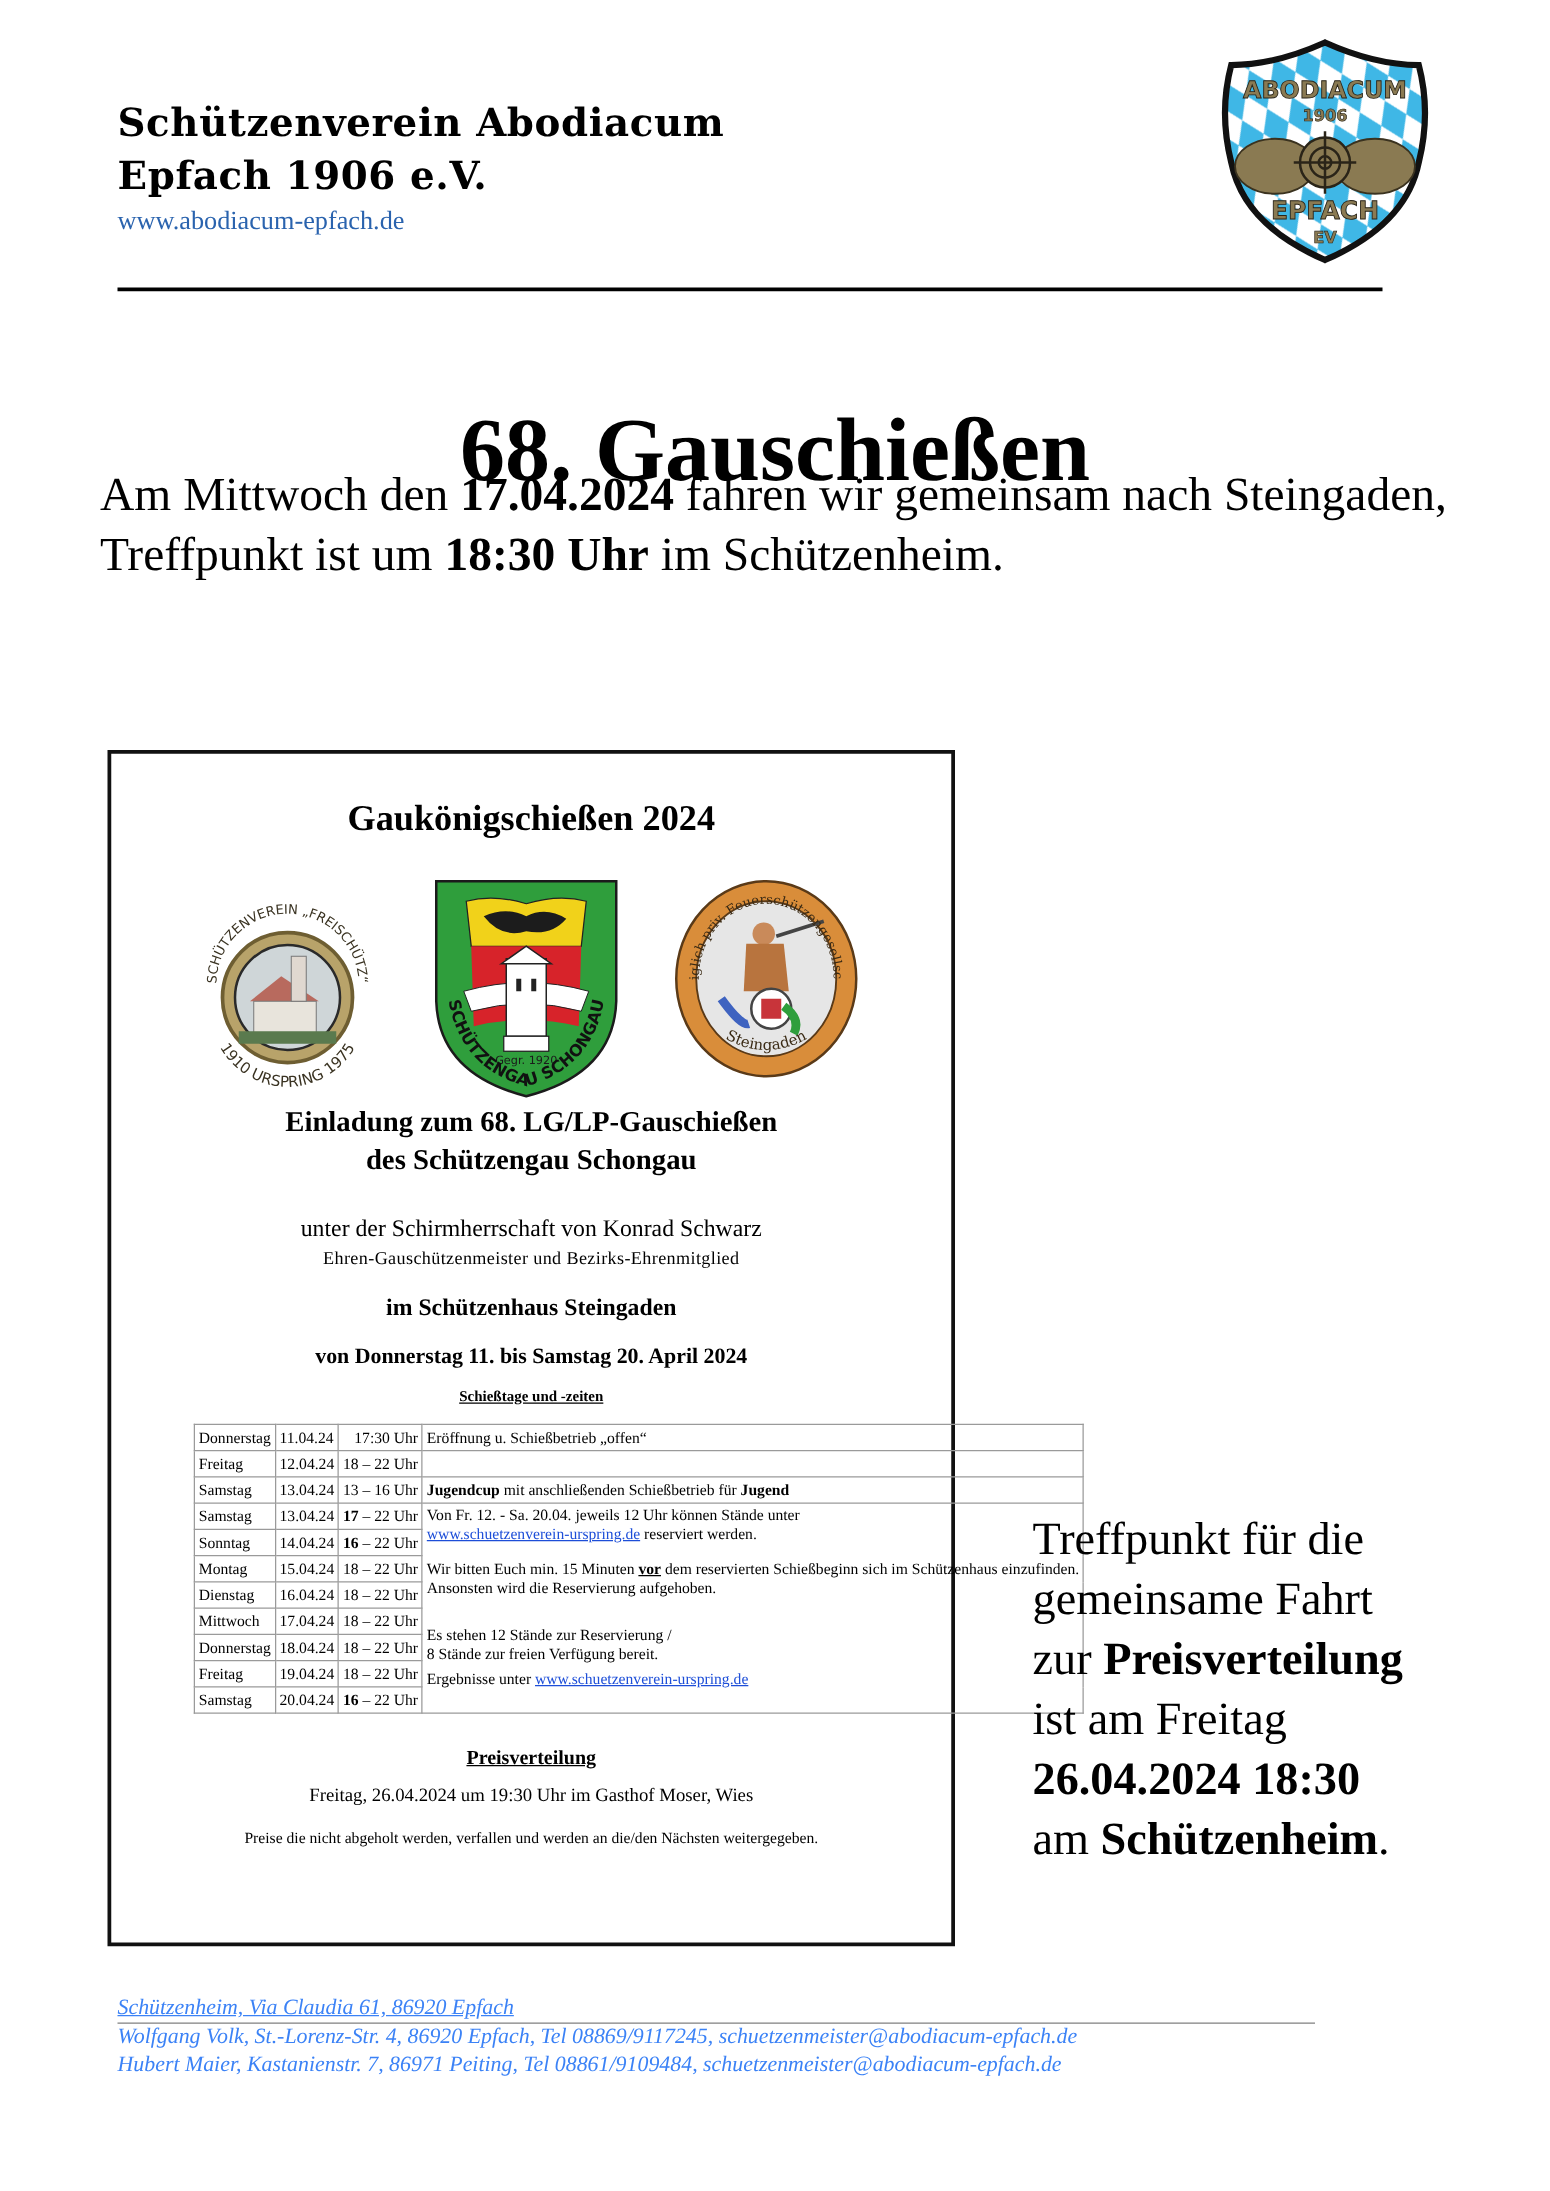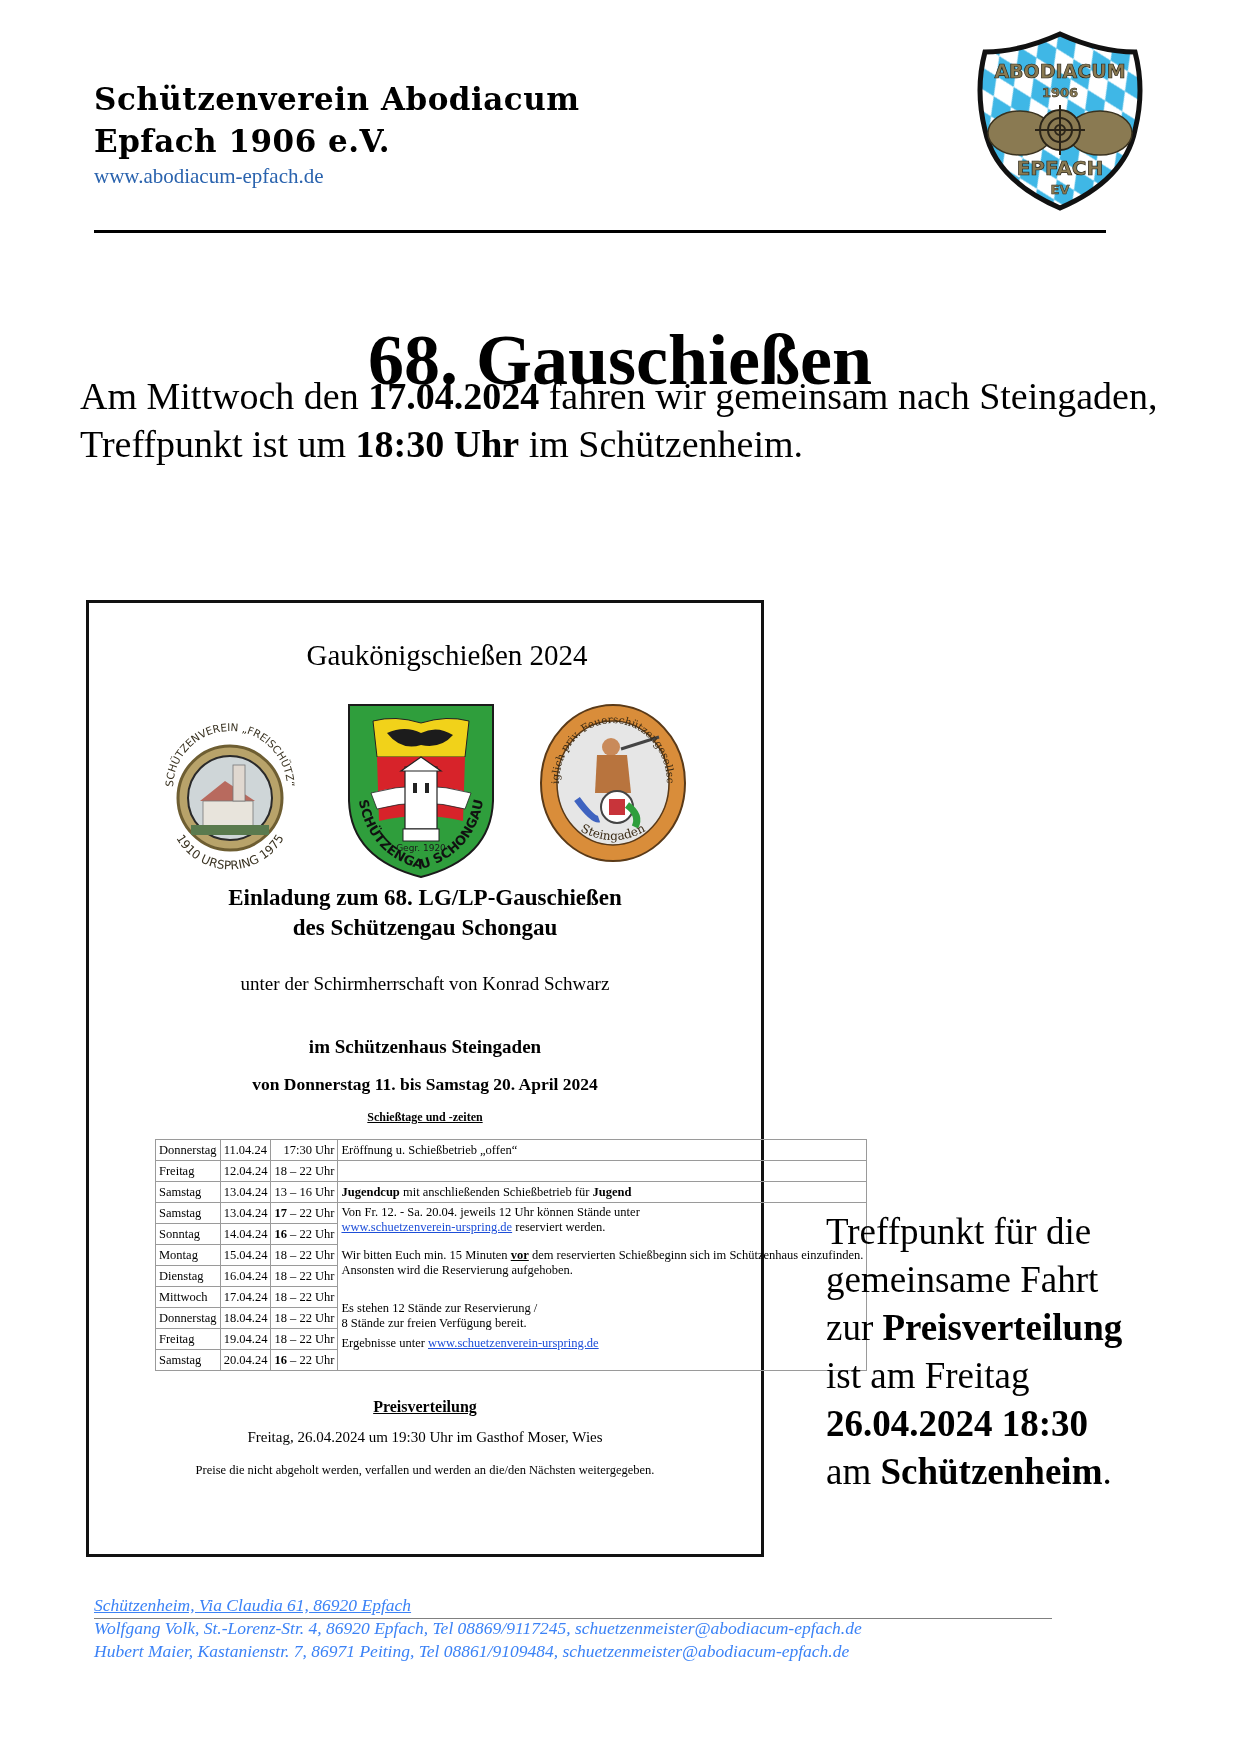--- a/index.html
+++ b/index.html
@@ -13,21 +13,21 @@
   
   #club-logo { position: absolute; left: 975px; top: 30px; width: 170px; height: 182px; }
 
   
   #main-title { position: absolute; left: 0; width: 1240px; top: 280px; text-align: center; font-family: "Liberation Serif", serif; font-weight: bold; font-size: 72px; line-height: 80px; margin-top: 40px; }
   #intro { position: absolute; left: 80px; width: 1080px; top: 372px; text-align: left; font-family: "Liberation Serif", serif; font-size: 38px; line-height: 48px; }
 
   
   #flyer { position: absolute; left: 86px; top: 600px; width: 672px; height: 951px; border: 3px solid #111; box-sizing: content-box; }
   .fl { position: absolute; left: 0; width: 672px; text-align: center; font-family: "Liberation Serif", serif; }
-  #flyer-title { top: 36px; font-size: 29px; font-weight: normal; padding-left: 22px; }
+  #flyer-title { top: 36px; font-size: 29px; font-weight: bold; }
   #flyer-inv1 { top: 280px; font-size: 23px; font-weight: bold; line-height: 30px; }
   #flyer-patron { top: 370px; font-size: 19px; }
   #flyer-patron-sub { top: 396px; font-size: 14.5px; letter-spacing: 0.3px; }
   #flyer-venue { top: 433px; font-size: 19px; font-weight: bold; }
   #flyer-dates { top: 471px; font-size: 17.5px; font-weight: bold; }
   #flyer-sched-title { top: 507px; font-size: 12px; font-weight: bold; text-decoration: underline; }
   #flyer-prize-title { top: 795px; font-size: 16px; font-weight: bold; text-decoration: underline; }
   #flyer-prize-info { top: 826px; font-size: 15px; }
   #flyer-prize-note { top: 860px; font-size: 12.5px; }
 
@@ -156,20 +156,21 @@
       <text font-family="DejaVu Serif" font-size="10.5" fill="#3a2a14"><textPath href="#arcStTop" startOffset="50%" text-anchor="middle">Königlich priv. Feuerschützengesellschaft</textPath></text>
       <text font-family="DejaVu Serif" font-size="12" fill="#3a2a14"><textPath href="#arcStBot" startOffset="50%" text-anchor="middle">Steingaden</textPath></text>
     </svg>
   </div>
 
   <div id="flyer-inv1" class="fl">
     <div>Einladung zum 68. LG/LP-Gauschießen</div>
     <div>des Schützengau Schongau</div>
   </div>
   <div id="flyer-patron" class="fl">unter der Schirmherrschaft von Konrad Schwarz</div>
+  <div id="flyer-patron-sub" class="fl">Ehren-Gauschützenmeister und Bezirks-Ehrenmitglied</div>
   <div id="flyer-venue" class="fl">im Schützenhaus Steingaden</div>
   <div id="flyer-dates" class="fl">von Donnerstag 11. bis  Samstag 20. April 2024</div>
   <div id="flyer-sched-title" class="fl">Schießtage und -zeiten</div>
 
   <table id="schedule">
     <tbody>
         <tr>
       <td class="c-day">Donnerstag</td>
       <td class="c-date">11.04.24</td>
       <td class="c-time">17:30 Uhr</td>

